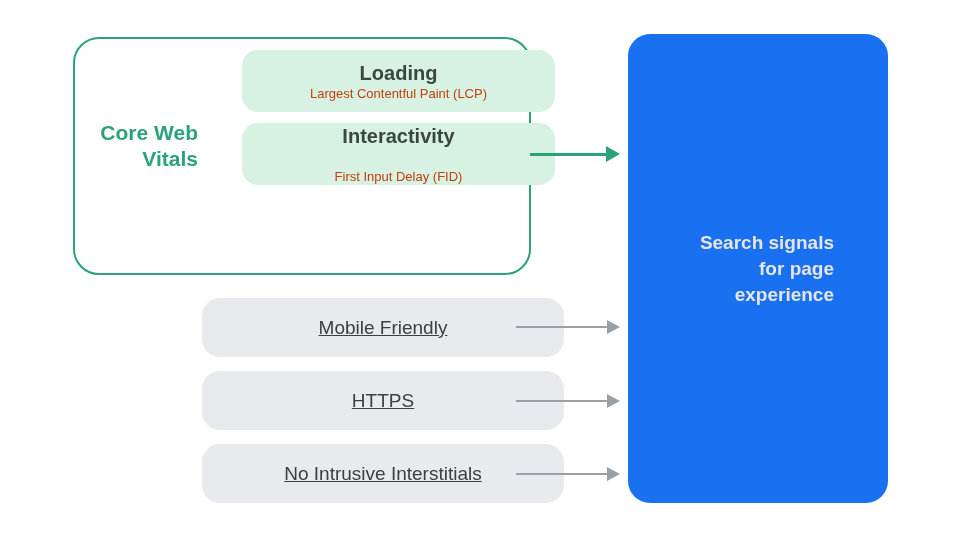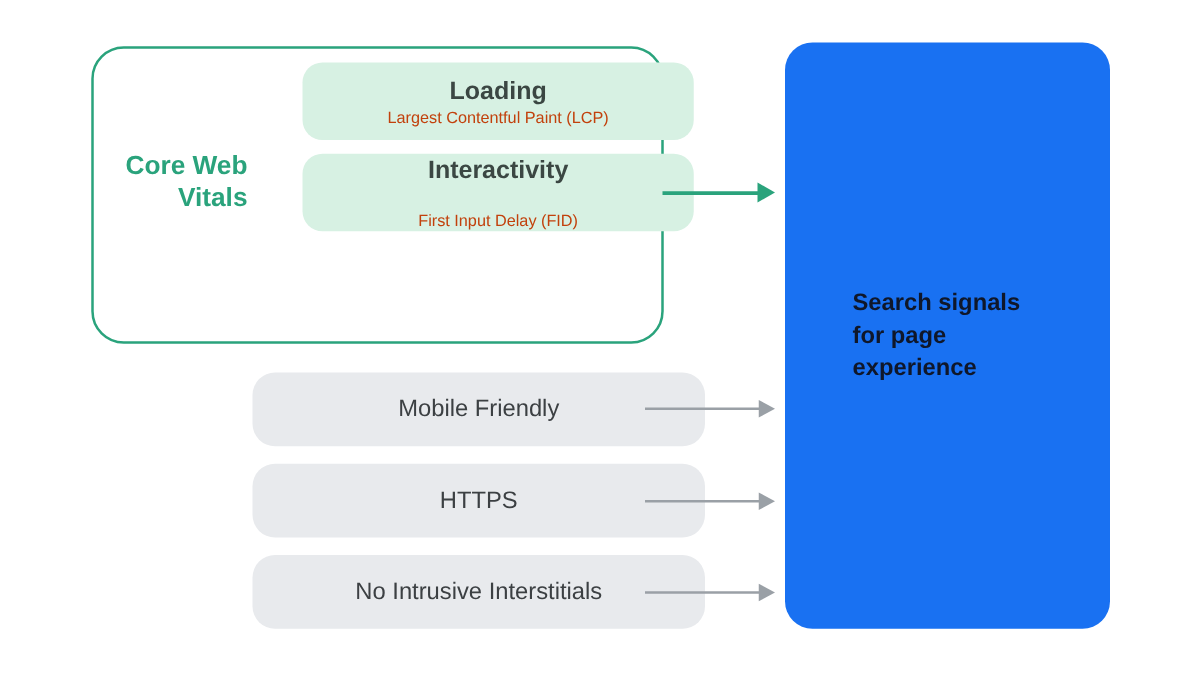--- a/index.html
+++ b/index.html
@@ -75,20 +75,21 @@
     width: 362px;
     height: 59px;
     background: #e8eaed;
     border-radius: 18px;
     display: flex;
     align-items: center;
     justify-content: center;
     color: #3c4043;
     font-size: 19px;
     font-weight: 400;
+    text-decoration: underline;
   }
   .gray-pill.g0 { top: 298px; }
   .gray-pill.g1 { top: 371px; }
   .gray-pill.g2 { top: 444px; }
 
   
   .arrow {
     position: absolute;
     height: 16px;
   }
@@ -127,22 +128,22 @@
     width: 260px;
     height: 469px;
     background: #1971f2;
     border-radius: 22px;
     display: flex;
     align-items: center;
     justify-content: center;
   }
   .result-label {
     width: 152px;
-    text-align: left;
-    color: #0f172a;
+    text-align: right;
+    color: #e5e5e5;
     font-size: 19px;
     font-weight: 700;
     line-height: 26px;
   }
 </style>
 </head>
 <body>
 
 <div class="canvas">
 

